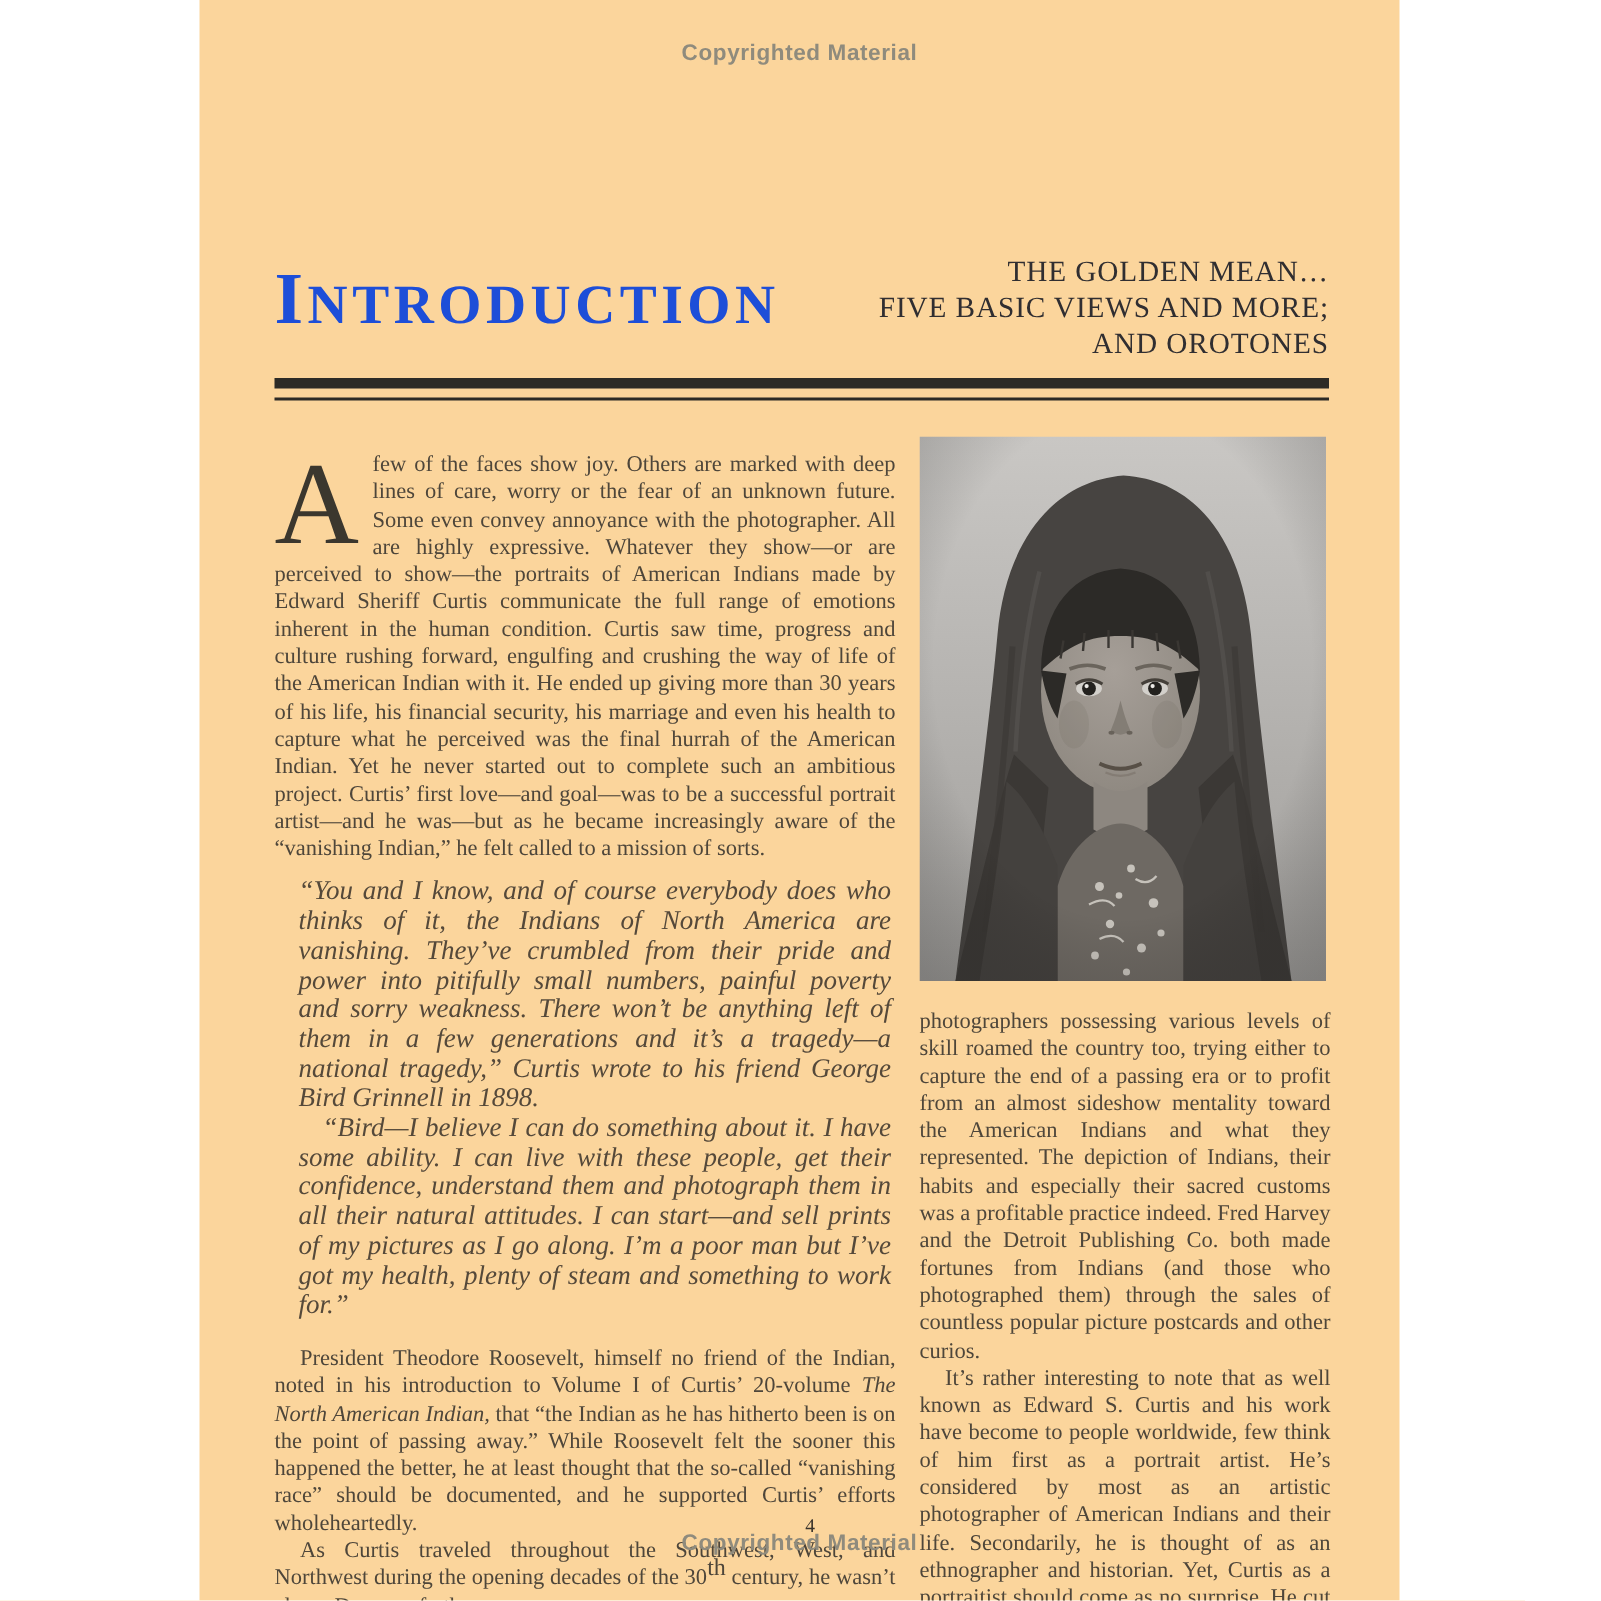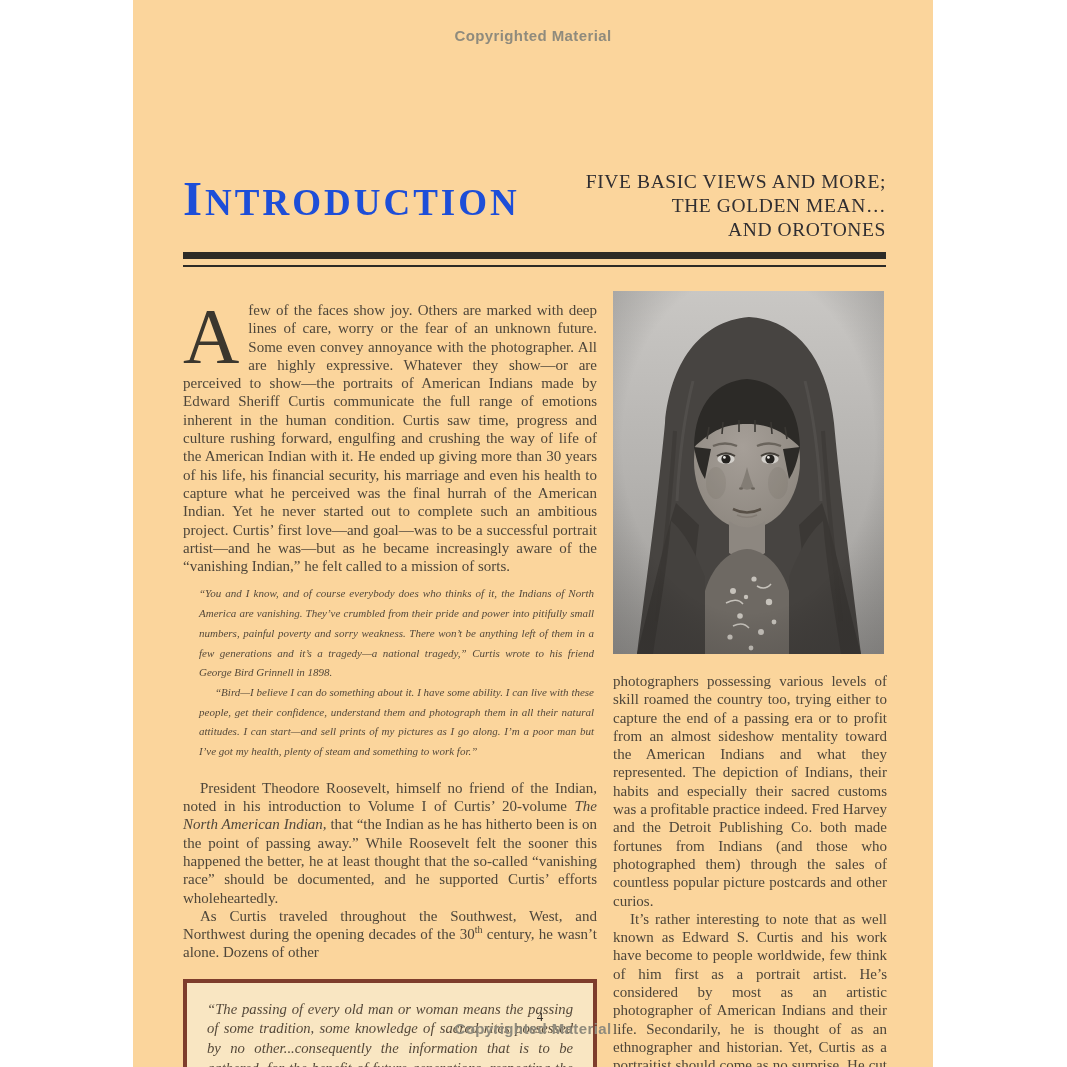--- a/index.html
+++ b/index.html
@@ -40,27 +40,27 @@
   .col { position:absolute; color:#4e463a; }
   .col p { text-align:justify; font-size:15px; line-height:18.3px; }
   .col-left  { left:50px;  top:301px; width:414px; }
   .col-right { left:480px; top:291px; width:274px; }
 
   .dropcap {
     float:left; font-size:78px; line-height:60px; padding:5px 9px 0 0;
     color:#3b372e;
   }
   p.quote {
-    font-style:italic; font-size:11px; line-height:19.7px;
+    font-style:italic; font-size:18px; line-height:19.7px;
     margin:9px 3px 0 16px; color:#55493a;
   }
   p.quote.second { text-indent:16px; margin-top:0; }
   p.body-indent { text-indent:17px; }
   p.gap-above { margin-top:17px; }
-  sup { font-size:10px; vertical-align:super; line-height:0; }
+  sup { font-size:16px; vertical-align:super; line-height:0; }
   em.booktitle { font-style:italic; }
 
   .quote-box {
     margin-top:17px; width:414px;
     border:4px solid #7e3d2c; background:#f9e6c2;
     padding:17px 20px 13px 20px;
   }
   .quote-box p {
     font-style:italic; font-size:14.7px; line-height:19.7px;
     text-align:justify; color:#55493a;
@@ -70,22 +70,22 @@
   figure.photo svg { display:block; width:271px; height:363px; }
 </style>
 </head>
 <body>
 
 <div class="page">
 
   <div class="watermark top">Copyrighted Material</div>
 
   <div class="subtitle">
+    <div>THE GOLDEN MEAN…</div>
     <div>FIVE BASIC VIEWS AND MORE;</div>
-    <div>THE GOLDEN MEAN…</div>
     <div>AND OROTONES</div>
   </div>
 
   <h1 class="title"><span class="initial">I</span><span class="rest">NTRODUCTION</span></h1>
 
   <div class="rule thick"></div>
   <div class="rule thin"></div>
 
   <div class="col col-left">
     <p><span class="dropcap">A</span><span>few of the faces show joy. Others are marked with deep lines of care, worry or the fear of an unknown future. Some even convey annoyance with the photographer. All are highly expressive. Whatever they show—or are perceived to show—the portraits of American Indians made by Edward Sheriff Curtis communicate the full range of emotions inherent in the human condition. Curtis saw time, progress and culture rushing forward, engulfing and crushing the way of life of the American Indian with it. He ended up giving more than 30 years of his life, his financial security, his marriage and even his health to capture what he perceived was the final hurrah of the American Indian. Yet he never started out to complete such an ambitious project. Curtis’ first love—and goal—was to be a successful portrait artist—and he was—but as he became increasingly aware of the “vanishing Indian,” he felt called to a mission of sorts.</span></p>

